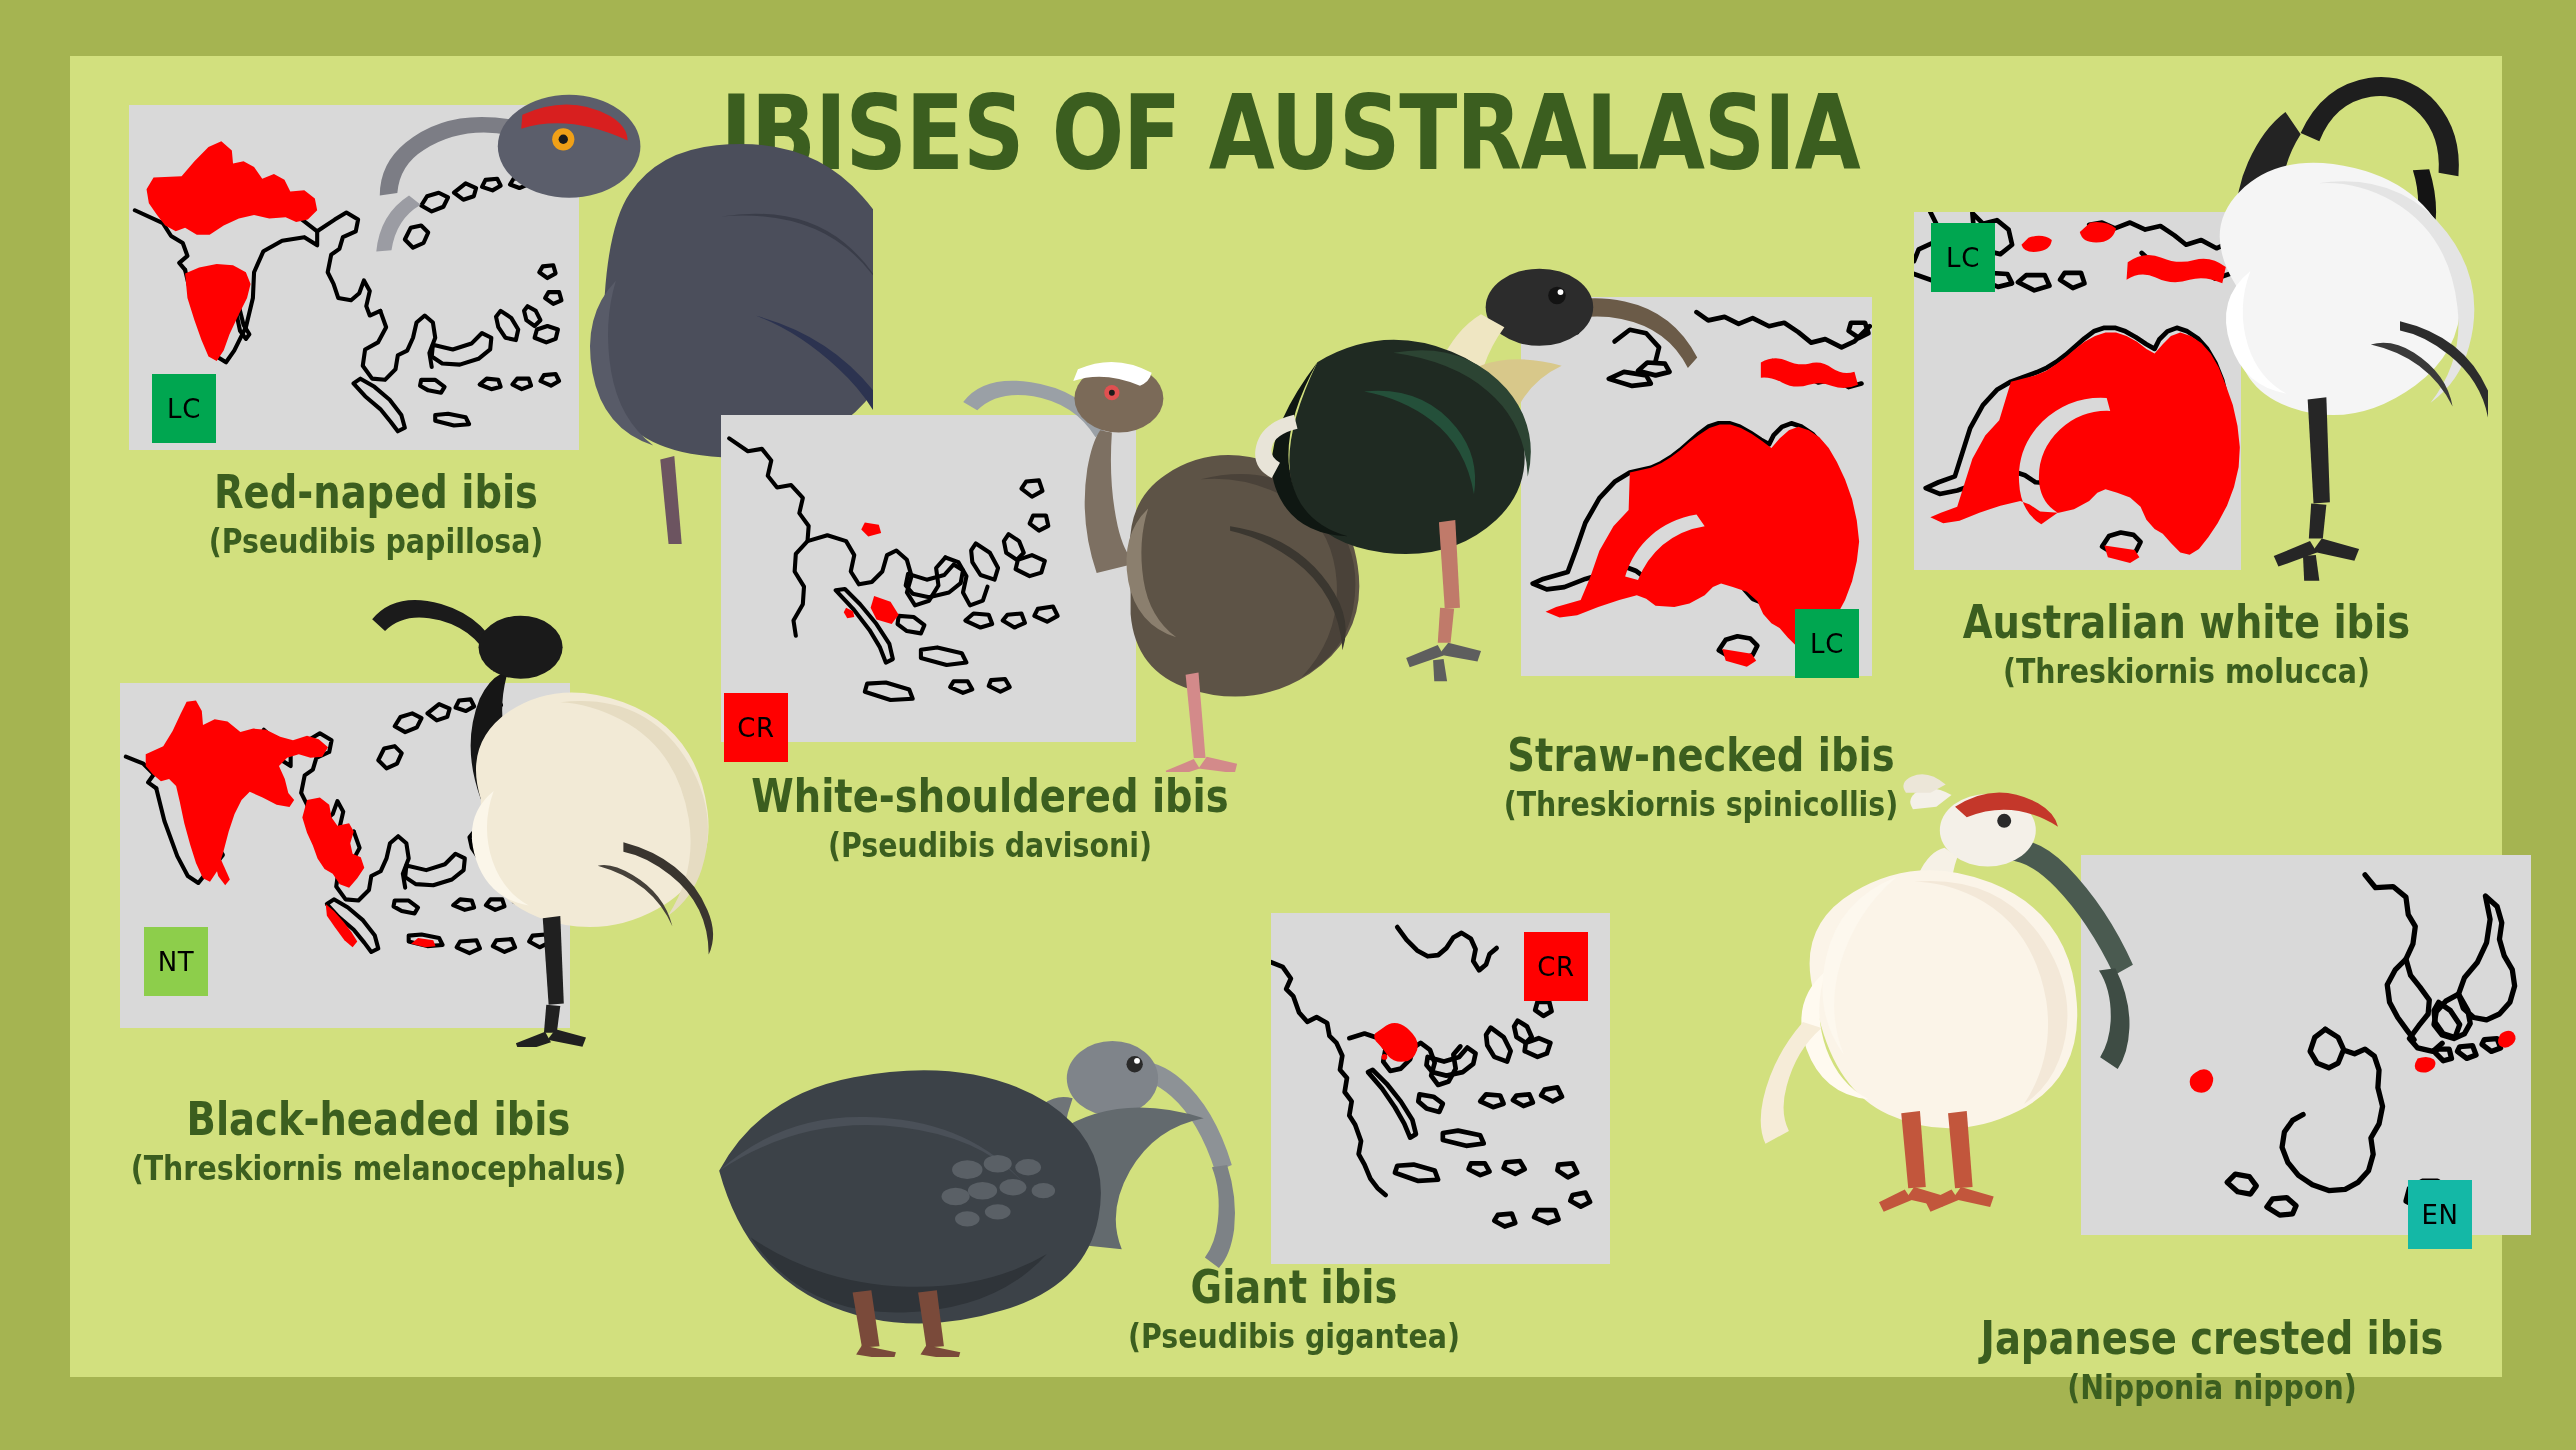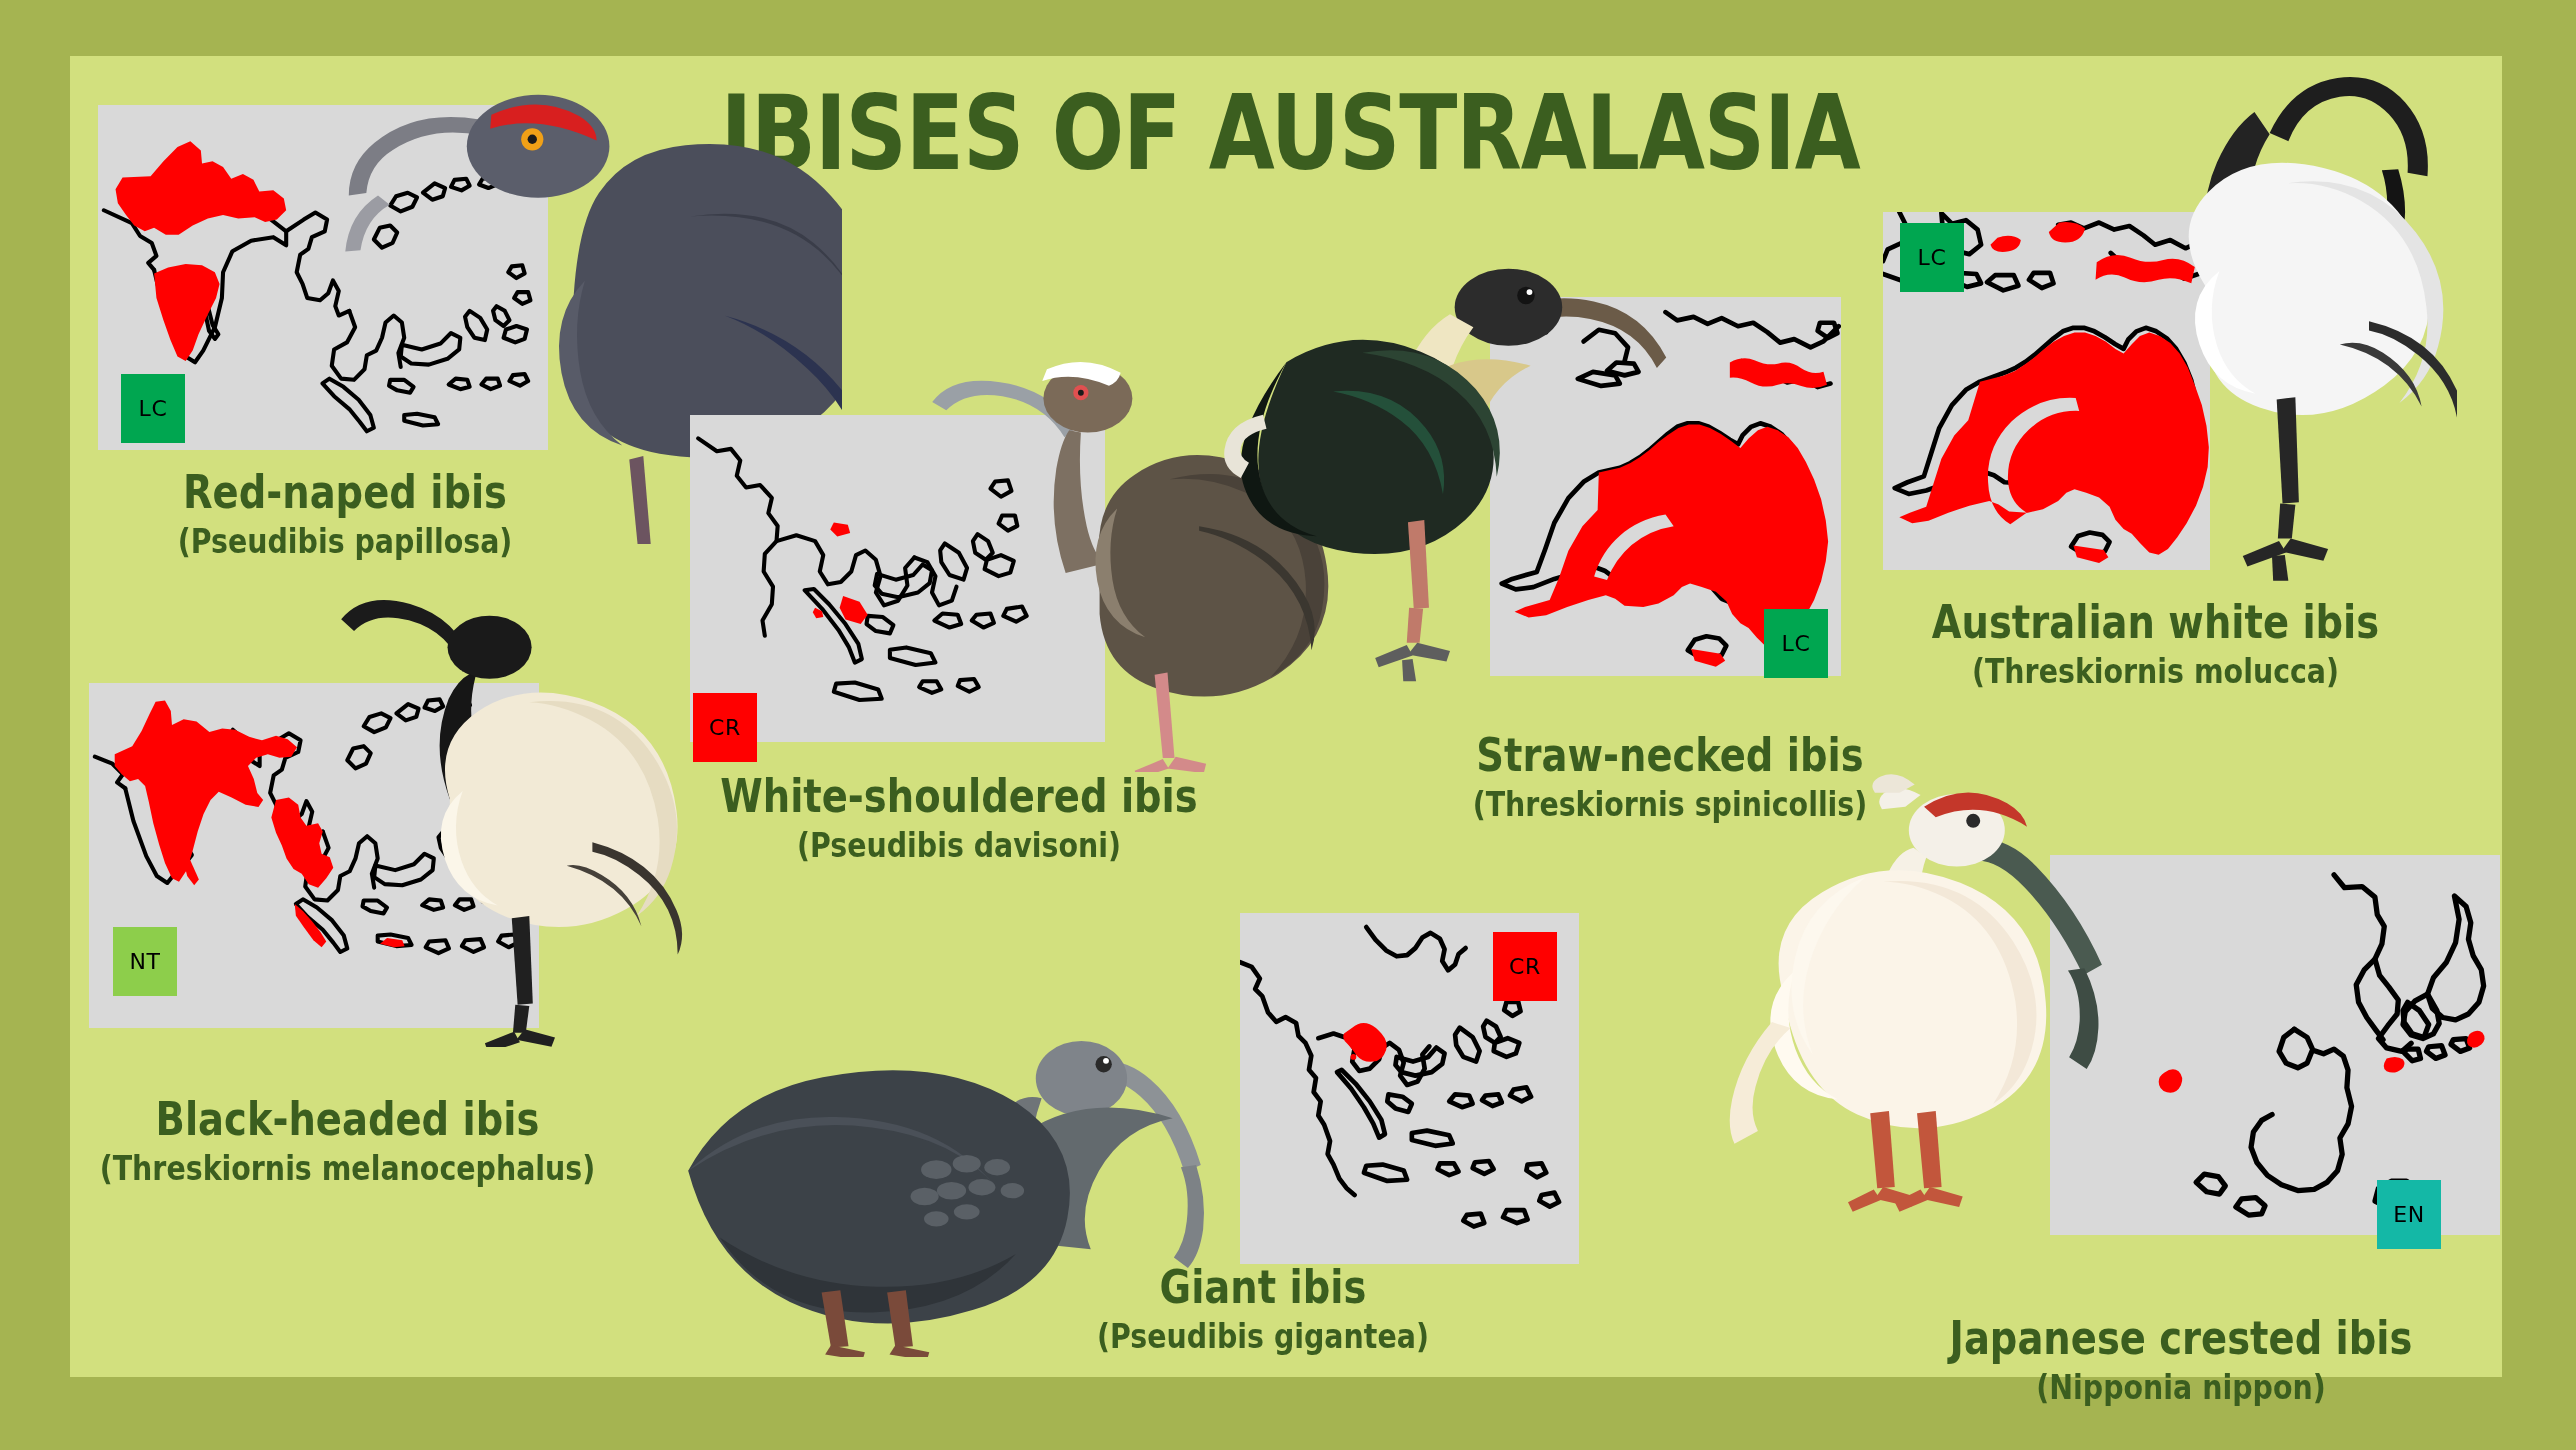--- a/index.html
+++ b/index.html
@@ -1,21 +1,21 @@
 <!DOCTYPE html>
 <html style="font-size:9.4px"><head>
 <meta charset="utf-8">
 <style>
   html,body{margin:0;padding:0;}
   body{
     width:2576px;height:1450px;overflow:hidden;
     background:#a5b451;
     font-family:"DejaVu Sans Condensed","Liberation Sans",sans-serif;
   }
-  #poster{position:relative;width:2320px;height:1450px;}
+  #poster{position:relative;width:2320px;height:1450px;padding-left:31px;}
 
   .panel{
     position:absolute;
     left:70px;top:56px;width:2432px;height:1321px;
     background:#d2e07e;
   }
 
   
   .title{
     position:absolute;left:632px;top:82px;width:1316px;
@@ -37,21 +37,21 @@
     overflow:hidden;
   }
   .mapbox svg{display:block;width:100%;height:100%;}
 
   
   .badge{
     position:absolute;
     display:flex;align-items:center;justify-content:center;
     color:#000;
     font-family:"DejaVu Sans","Liberation Sans",sans-serif;
-    font-size:22px;font-weight:normal;line-height:1;
+    font-size:26px;font-weight:normal;line-height:1;
     letter-spacing:0.6px;
   }
 
   
   .labels{position:absolute;text-align:center;color:#3b5e1f;white-space:nowrap;}
   .common{
     font-size:46px;font-weight:bold;line-height:1.05;
     transform:scaleX(0.93);transform-origin:center top;
   }
   .sci{

